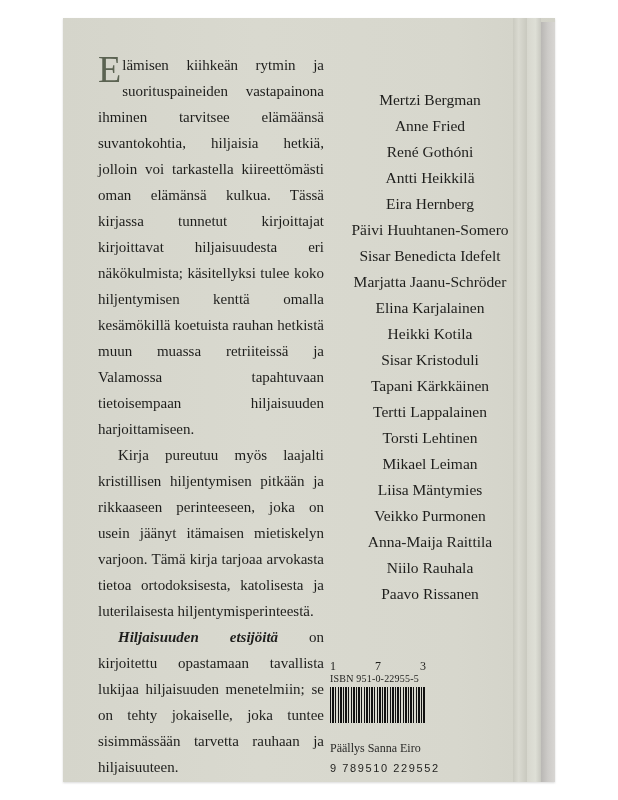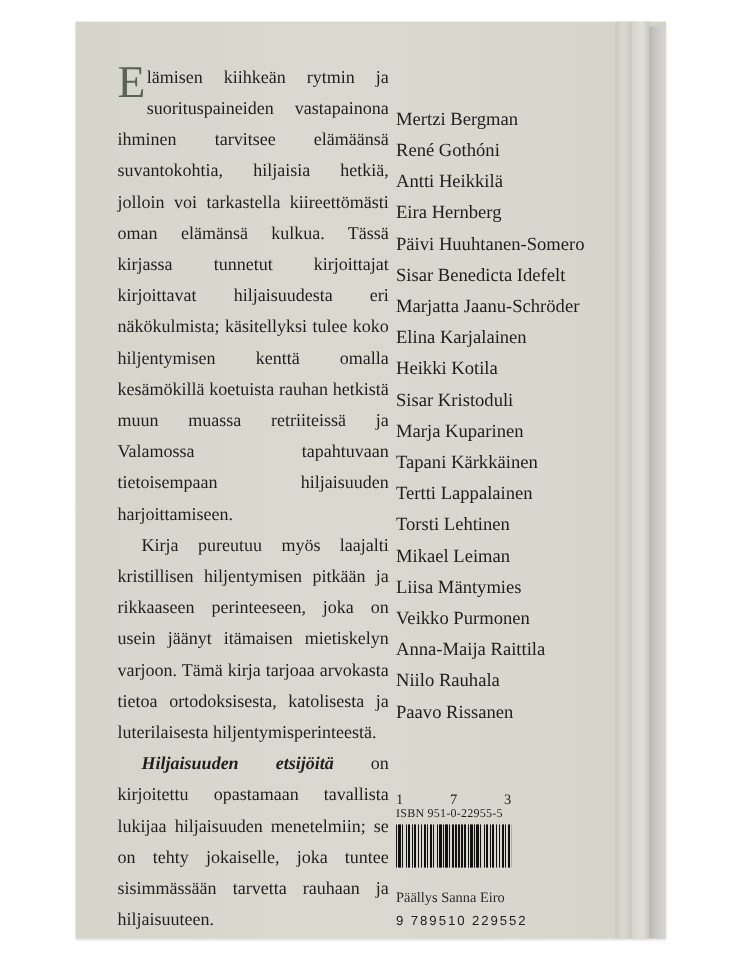--- a/index.html
+++ b/index.html
@@ -34,21 +34,21 @@
   .blurb p.indent { text-indent:20px; }
   .dropcap {
     float:left; font-size:38px; line-height:30px; color:#5b6352;
     margin:2px 1px 0 0;
   }
   .blurb em { font-style:italic;font-weight:bold; }
   .authors {
     position:absolute; left:267px; top:69px; width:200px;
     font-size:15.5px; line-height:26px; color:#1e1e1c;
   }
-  .authors div { white-space:nowrap; }
+  .authors div { white-space:nowrap;text-align:center; }
   .barcode-block {
     position:absolute; left:267px; top:642px; width:120px;
   }
   .isbn-nums {
     display:flex; justify-content:space-between; width:96px;
     font-size:12px; line-height:12px; color:#1e1e1c;
   }
   .isbn-text { font-size:10px; line-height:14px; color:#1e1e1c; letter-spacing:0.2px; }
   .bars {
     position:relative; width:96px; height:36px; margin-top:1px;
@@ -74,30 +74,30 @@
 <div class="cover">
 
   <div class="blurb">
     <p><span class="dropcap">E</span><span>lämisen kiihkeän rytmin ja suorituspaineiden vastapainona ihminen tarvitsee elämäänsä suvantokohtia, hiljaisia hetkiä, jolloin voi tarkastella kiireettömästi oman elämänsä kulkua. Tässä kirjassa tunnetut kirjoittajat kirjoittavat hiljaisuudesta eri näkökulmista; käsitellyksi tulee koko hiljentymisen kenttä omalla kesämökillä koetuista rauhan hetkistä muun muassa retriiteissä ja Valamossa tapahtuvaan tietoisempaan hiljaisuuden harjoittamiseen.</span></p>
     <p class="indent">Kirja pureutuu myös laajalti kristillisen hiljentymisen pitkään ja rikkaaseen perinteeseen, joka on usein jäänyt itämaisen mietiskelyn varjoon. Tämä kirja tarjoaa arvokasta tietoa ortodoksisesta, katolisesta ja luterilaisesta hiljentymisperinteestä.</p>
     <p class="indent"><em>Hiljaisuuden etsijöitä</em><span> on kirjoitettu opastamaan tavallista lukijaa hiljaisuuden menetelmiin; se on tehty jokaiselle, joka tuntee sisimmässään tarvetta rauhaan ja hiljaisuuteen.</span></p>
   </div>
 
   <div class="authors">
     <div>Mertzi Bergman</div>
+    <div>Anne Fried</div>
     <div>René Gothóni</div>
     <div>Antti Heikkilä</div>
     <div>Eira Hernberg</div>
     <div>Päivi Huuhtanen-Somero</div>
     <div>Sisar Benedicta Idefelt</div>
     <div>Marjatta Jaanu-Schröder</div>
     <div>Elina Karjalainen</div>
     <div>Heikki Kotila</div>
     <div>Sisar Kristoduli</div>
-    <div>Marja Kuparinen</div>
     <div>Tapani Kärkkäinen</div>
     <div>Tertti Lappalainen</div>
     <div>Torsti Lehtinen</div>
     <div>Mikael Leiman</div>
     <div>Liisa Mäntymies</div>
     <div>Veikko Purmonen</div>
     <div>Anna-Maija Raittila</div>
     <div>Niilo Rauhala</div>
     <div>Paavo Rissanen</div>
   </div>

